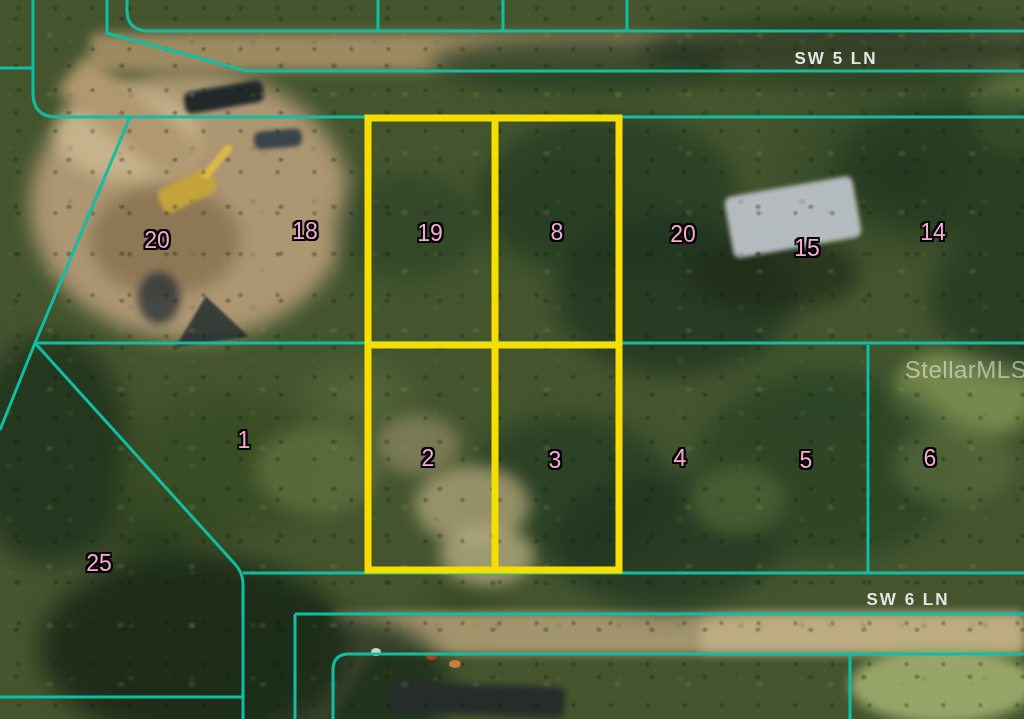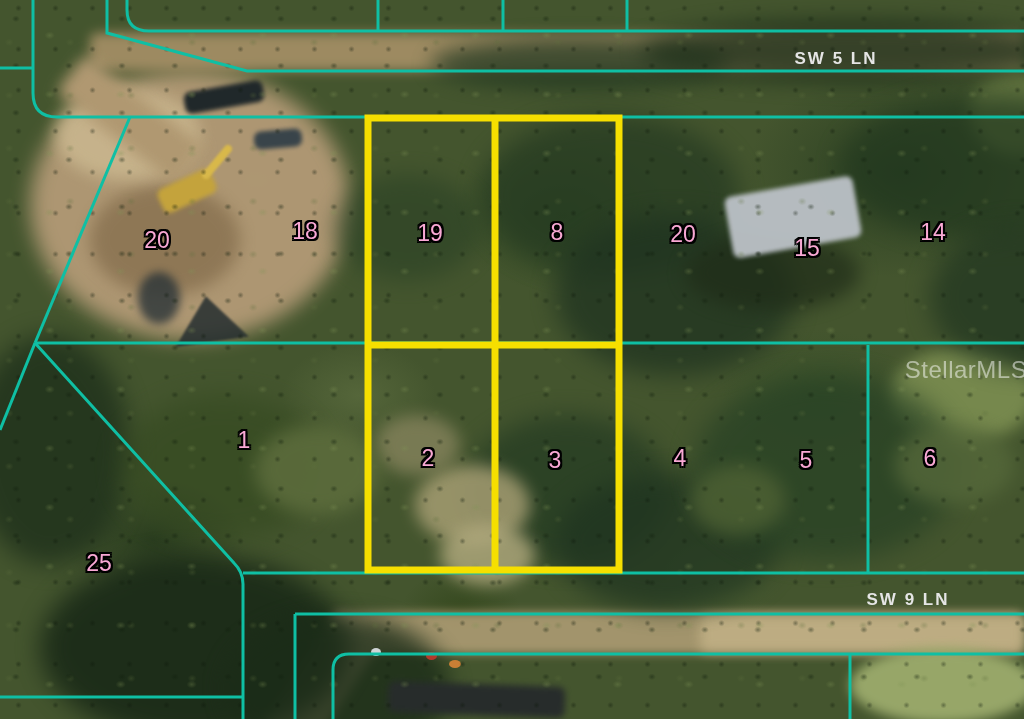--- a/index.html
+++ b/index.html
@@ -144,17 +144,17 @@
   <span class="plabel" style="left:933px;top:232px;">14</span>
   <span class="plabel" style="left:244px;top:440px;">1</span>
   <span class="plabel" style="left:428px;top:458px;">2</span>
   <span class="plabel" style="left:555px;top:460px;">3</span>
   <span class="plabel" style="left:680px;top:458px;">4</span>
   <span class="plabel" style="left:806px;top:460px;">5</span>
   <span class="plabel" style="left:930px;top:458px;">6</span>
   <span class="plabel" style="left:99px;top:563px;">25</span>
 
   <span class="roadlabel" style="left:836px;top:59px;">SW 5 LN</span>
-  <span class="roadlabel" style="left:908px;top:600px;">SW 9 LN</span>
+  <span class="roadlabel" style="left:908px;top:600px;">SW 6 LN</span>
 
   <span class="watermark" style="left:966px;top:370px;">StellarMLS</span>
 
 </div>
 
 </body></html>

